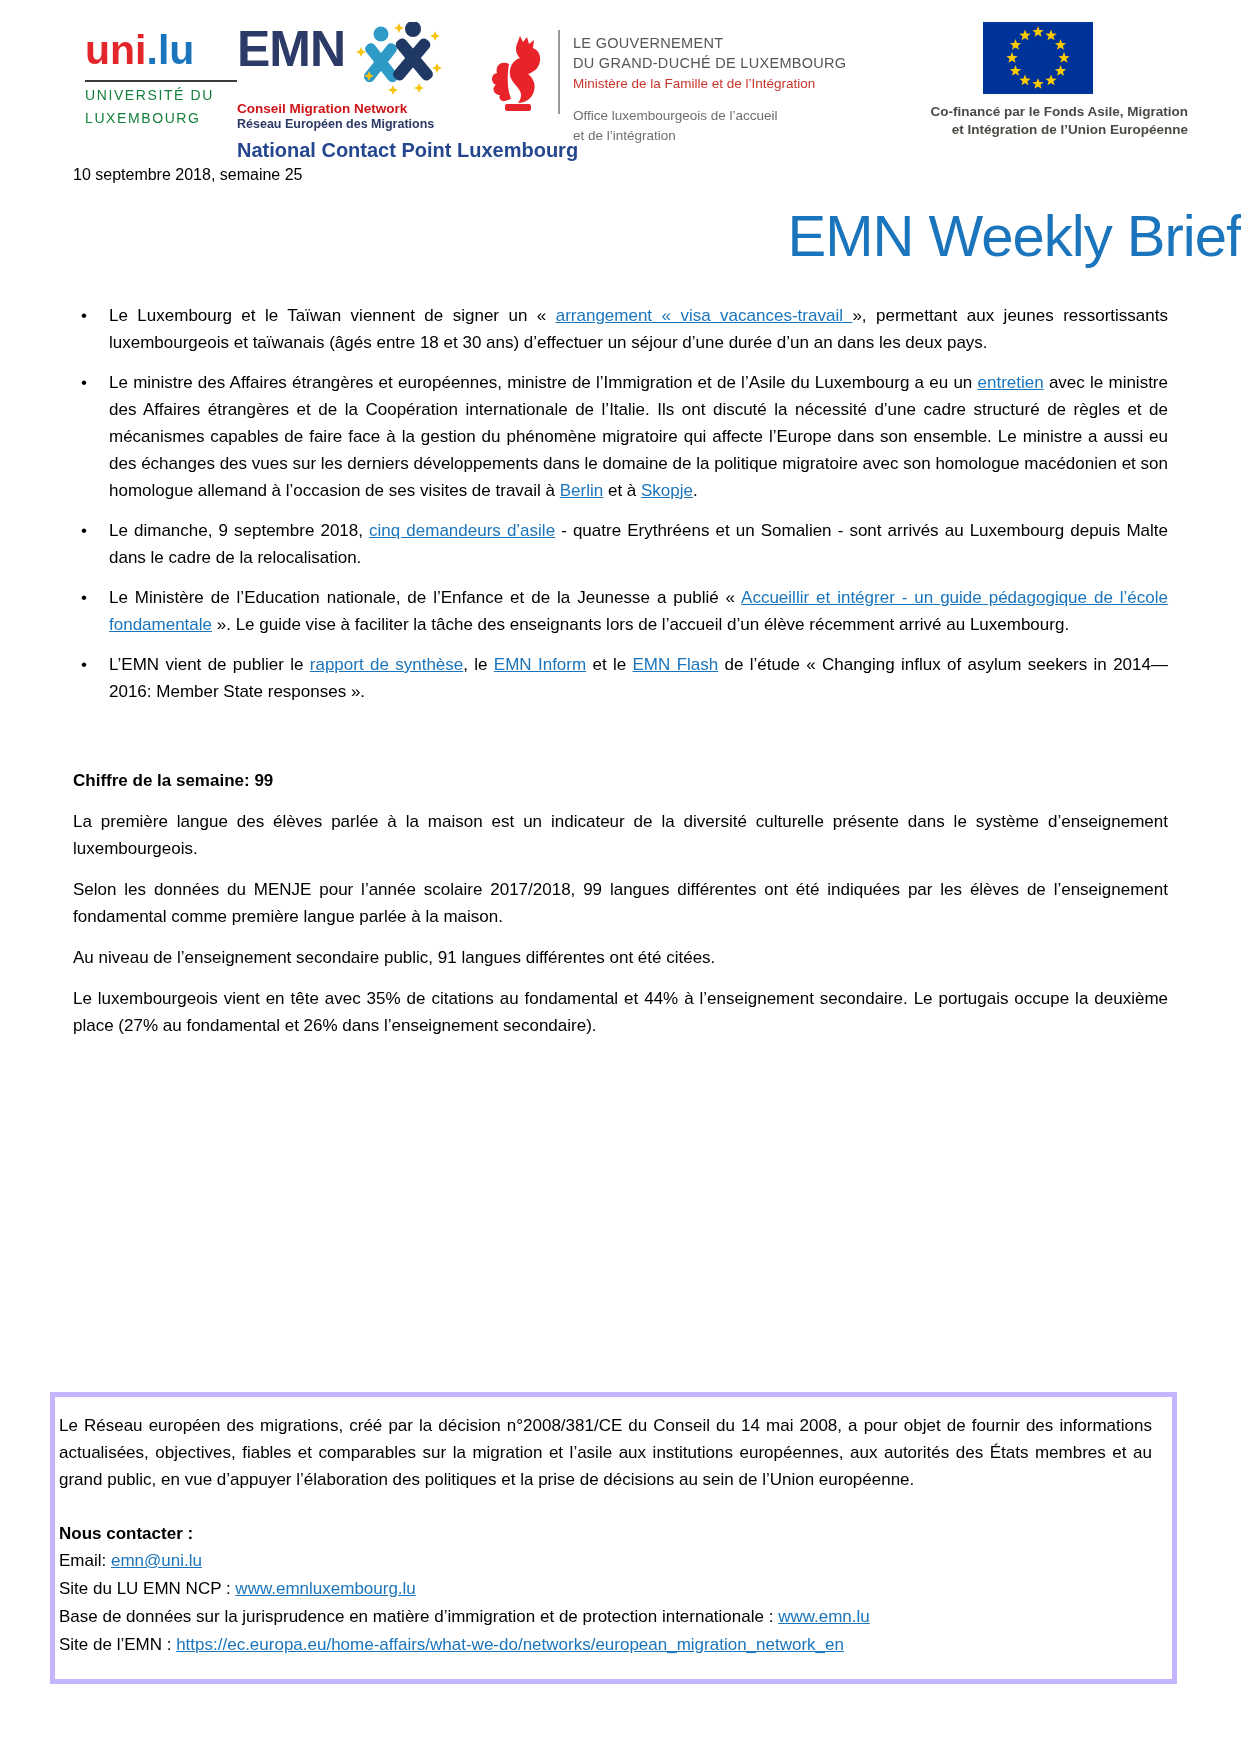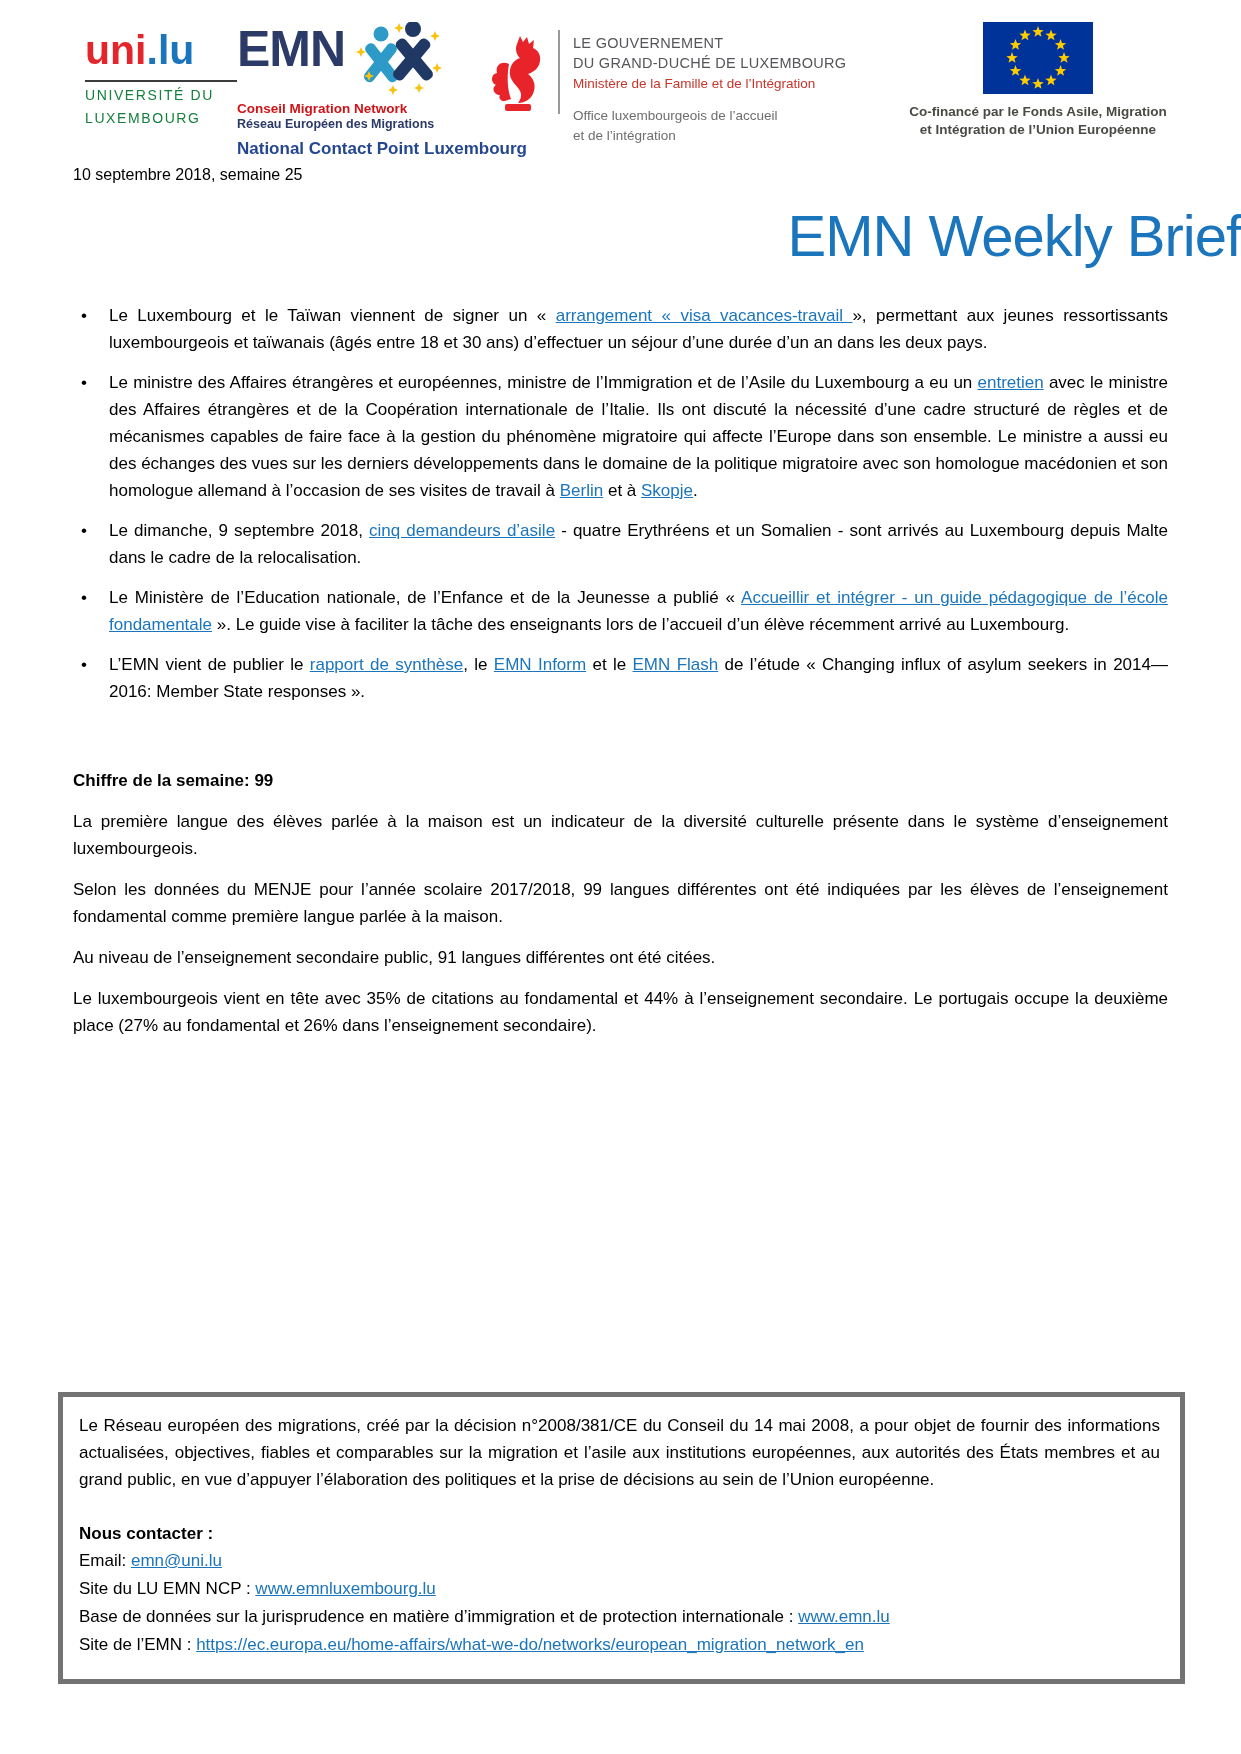--- a/index.html
+++ b/index.html
@@ -18,52 +18,52 @@
   .unilu-blue { color:#1B75BC; }
   .unilu-rule { width:152px; height:2px; background:#3c3c3e; margin-top:9px; }
   .unilu-sub { font-size:14px; color:#15803d; letter-spacing:1.6px; margin-top:5px; line-height:1.25; }
 
   .logo-emn { position:absolute; left:237px; top:26px; }
   .emn-top { display:flex; align-items:flex-start; }
   .emn-acronym { font-size:50px; font-weight:700; color:#2B3A67; line-height:0.95; letter-spacing:-1px; }
   .emn-figures { margin-left:2px; margin-top:-4px; }
   .emn-l1 { color:#D01317; font-size:13.5px; font-weight:700; margin-top:1px; }
   .emn-l2 { color:#2B3A67; font-size:12.5px; font-weight:700; margin-top:1px; }
-  .emn-l3 { color:#24478F; font-size:17px; font-weight:700; margin-top:8px; }
+  .emn-l3 { color:#24478F; font-size:20px; font-weight:700; margin-top:8px; }
 
   .logo-gov { position:absolute; left:487px; top:28px; display:flex; gap:13px; }
   .gov-divider { width:2px; background:#9a9a9a; height:84px; margin-top:2px; }
   .gov-text { padding-top:5px; }
   .gov-l1, .gov-l2 { font-size:14.5px; color:#55565A; letter-spacing:0.3px; line-height:1.4; }
   .gov-l3 { font-size:13.5px; color:#C7352B; margin-top:2px; }
   .gov-l4 { font-size:13.5px; color:#6E6E6E; margin-top:15px; line-height:1.5; }
   .gov-l5 { font-size:13.5px; color:#6E6E6E; line-height:1.5; }
 
   .logo-eu { position:absolute; left:888px; top:22px; width:300px; text-align:center; }
   .eu-flag { display:block; margin:0 auto; }
-  .eu-caption { margin-top:9px; font-size:13.5px; font-weight:600; color:#4A4A45; line-height:1.35; }
+  .eu-caption { margin-top:9px; font-size:13.5px; font-weight:600; color:#4A4A45; line-height:1.35;text-align:right; }
 
   
   .date-line { margin:14px 0 0 73px; font-size:16px; color:#000; }
   .page-title { text-align:right; margin-top:20px; font-size:58px; font-weight:400; letter-spacing:-1px; color:#1B75BC; line-height:1.1; }
 
   .content { margin:34px 73px 0 73px; font-size:17px; line-height:27px; text-align:justify; }
   ul.bullets { list-style:none; }
   ul.bullets li { position:relative; padding-left:36px; margin-bottom:13px; }
   ul.bullets li::before { content:"\2022"; position:absolute; left:8px; top:0; font-size:17px; }
 
   .doc-link { color:#1B75BC; text-decoration:underline; }
 
   .section-heading { font-weight:700; margin-top:62px; font-size:17px; }
   .content p.para { margin-top:14px; }
 
   
   .info-box {
-    position:absolute; left:58px; top:1392px; width:1127px;
-    border:5px solid #737373; padding:15px 20px 20px 16px;
+    position:absolute; left:50px; top:1392px; width:1127px;
+    border:5px solid #c4b5fd; padding:15px 20px 20px 4px;
     font-size:17px; line-height:27px;
   }
   .info-box .about { text-align:justify; }
   .contact-heading { font-weight:700; margin-top:27px; }
   .contact-line { line-height:28px; }
 </style>
 </head>
 <body>
 
 <div class="page">

